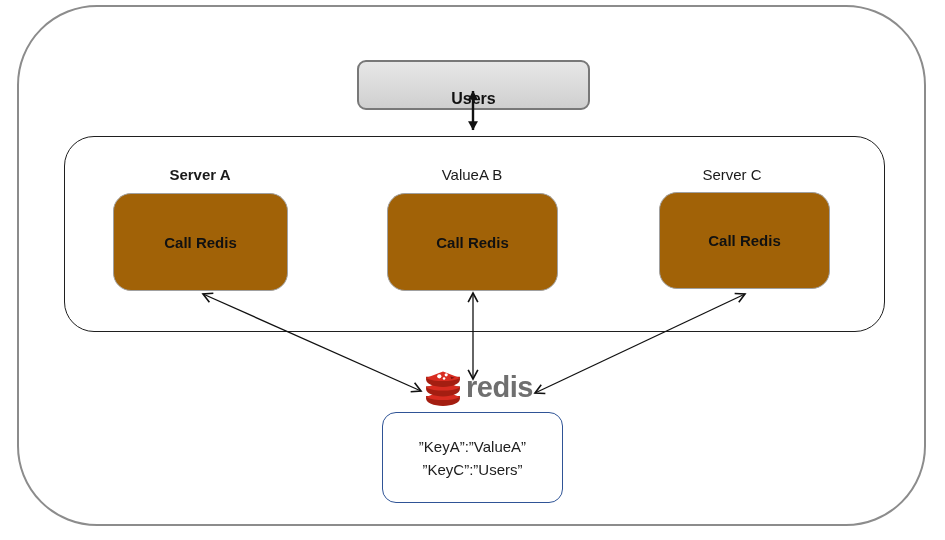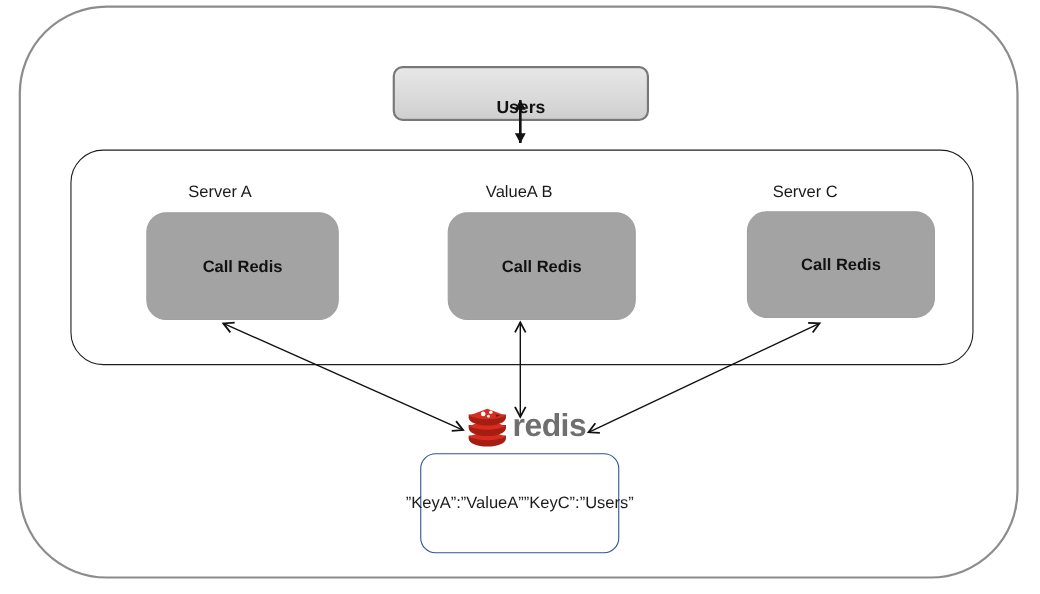--- a/index.html
+++ b/index.html
@@ -50,36 +50,35 @@
   }
   .server-label {
     position: absolute;
     top: 166px;
     width: 160px;
     text-align: center;
     font-size: 15px;
     color: #1a1a1a;
     z-index: 2;
   }
-  .server-label.a { left: 120px; }
+  .server-label.a { left: 120px; font-weight: bold; }
   .server-label.b { left: 392px; }
   .server-label.c { left: 652px; }
   .call-box {
     position: absolute;
-    background: #a3a3a3;
+    background: #a16207;
     border: 1.2px solid #a0a0a0;
     border-radius: 18px;
     display: flex;
     align-items: center;
     justify-content: center;
     font-size: 15px;
     font-weight: bold;
     color: #111111;
     z-index: 2;
-    margin-left: 20px;
   }
   .call-box.a { left: 113px; top: 193px; width: 173px; height: 96px; }
   .call-box.b { left: 387px; top: 193px; width: 169px; height: 96px; }
   .call-box.c { left: 659px; top: 192px; width: 169px; height: 95px; }
   .arrow-layer {
     position: absolute;
     left: 0; top: 0;
     width: 945px; height: 540px;
     z-index: 3;
     pointer-events: none;
@@ -101,21 +100,21 @@
     padding-bottom: 4px;
   }
   .kv-box {
     position: absolute;
     left: 382px; top: 412px;
     width: 179px; height: 89px;
     border: 1.5px solid #2f5496;
     border-radius: 14px;
     background: #ffffff;
     display: flex;
-    flex-direction: row;
+    flex-direction: column;
     align-items: center;
     justify-content: center;
     font-size: 15px;
     color: #1c1c1c;
     line-height: 23px;
     z-index: 3;
   }
 </style>
 </head>
 <body>

